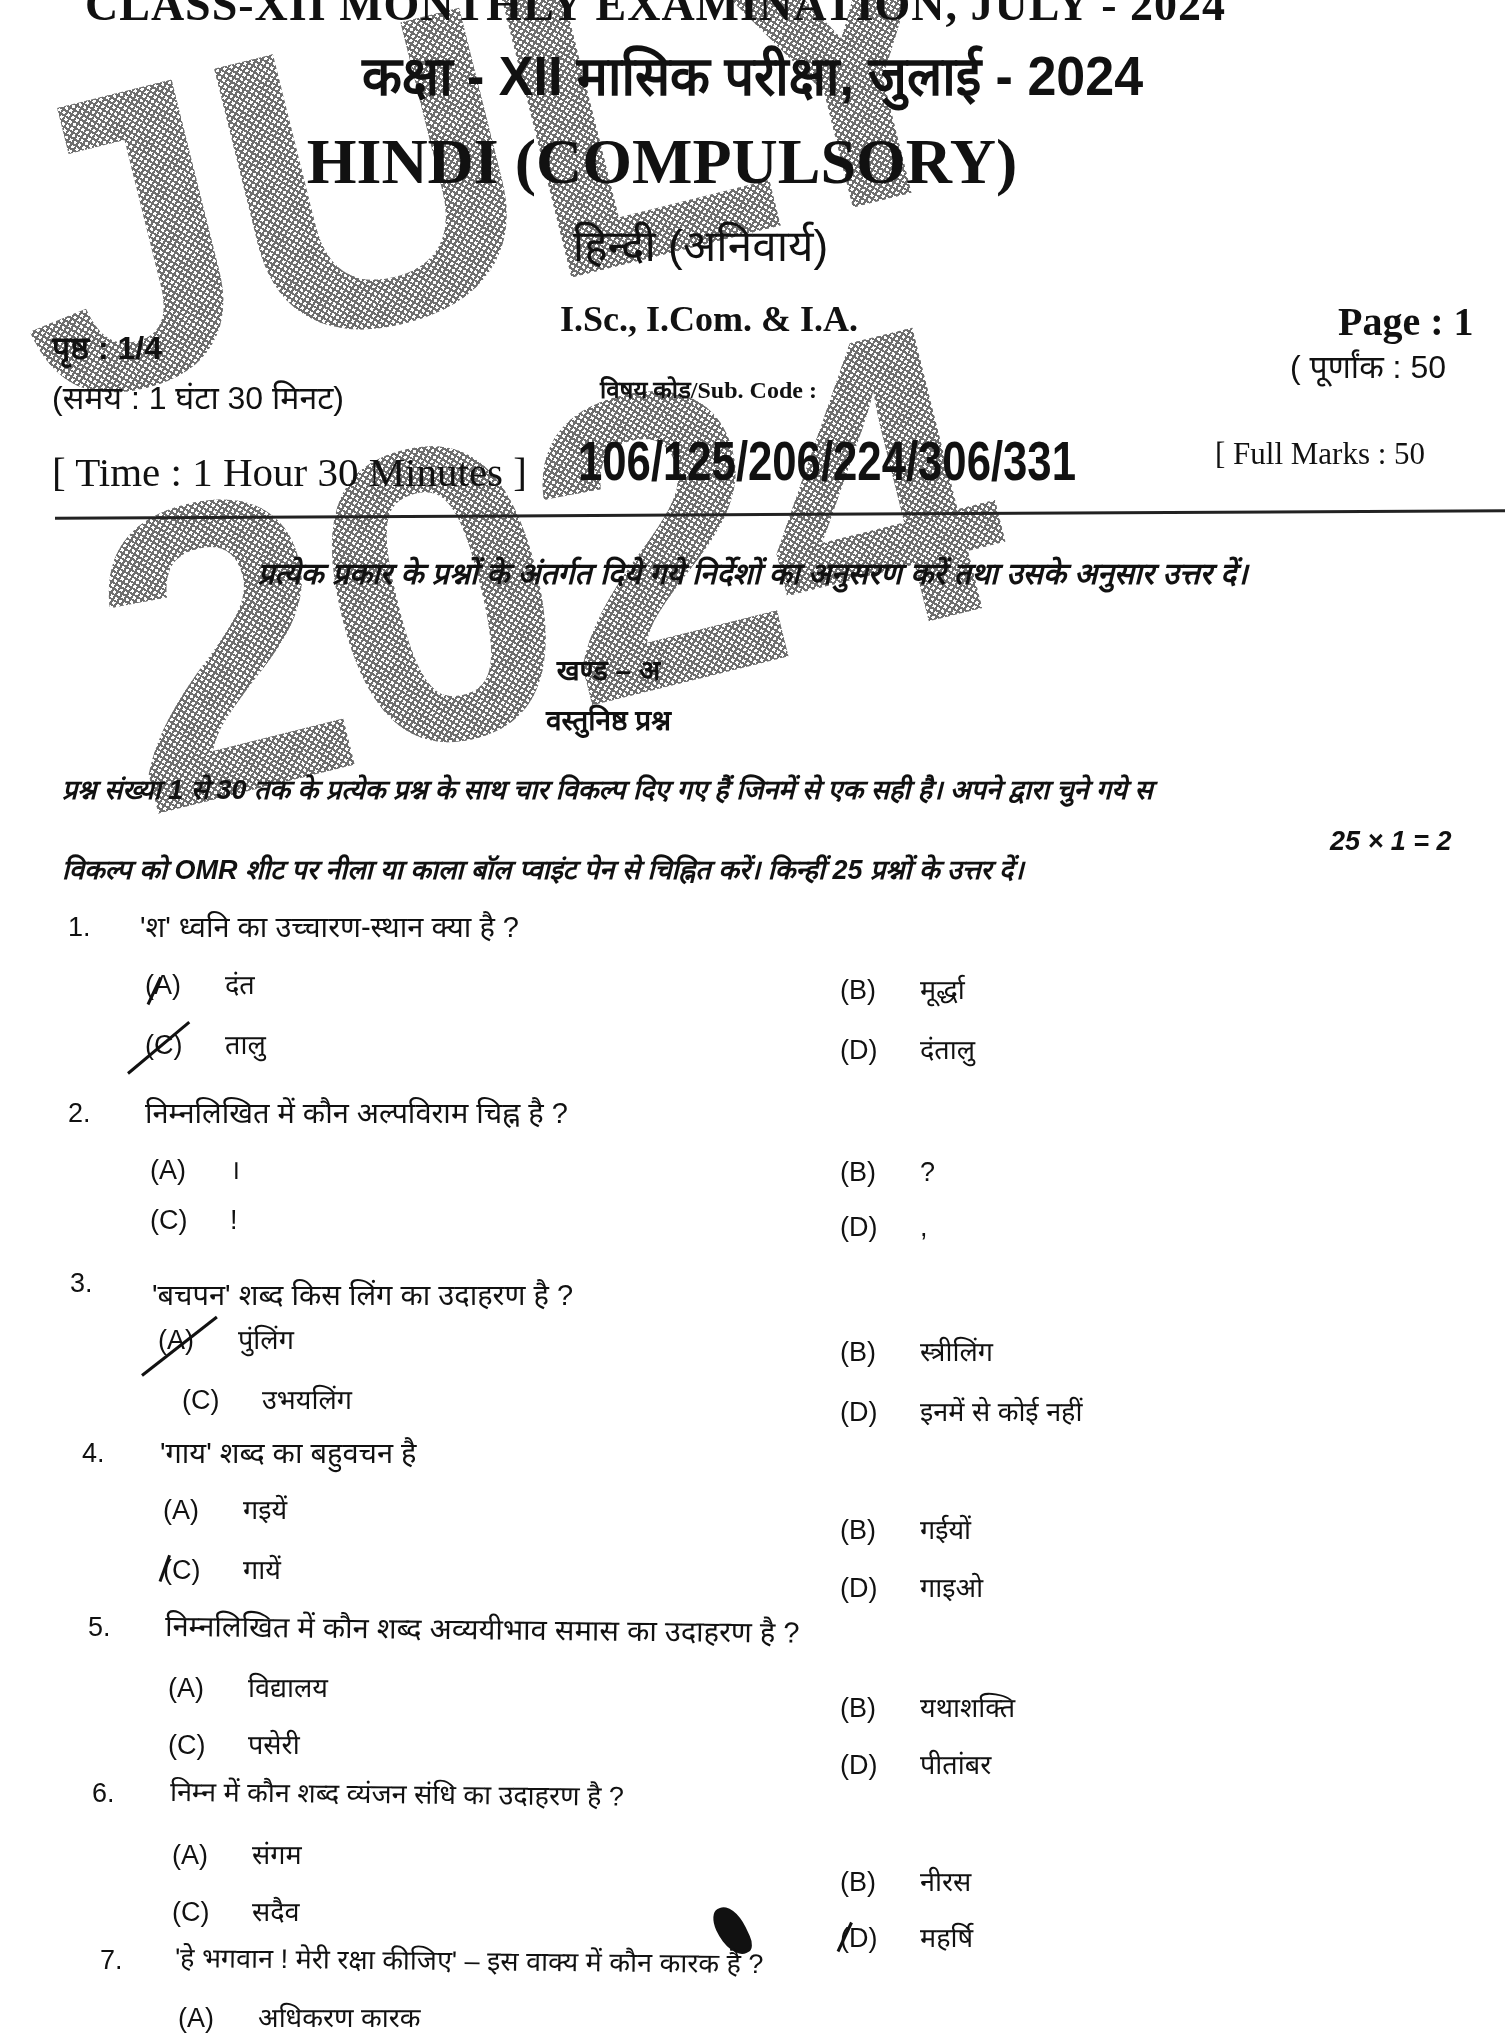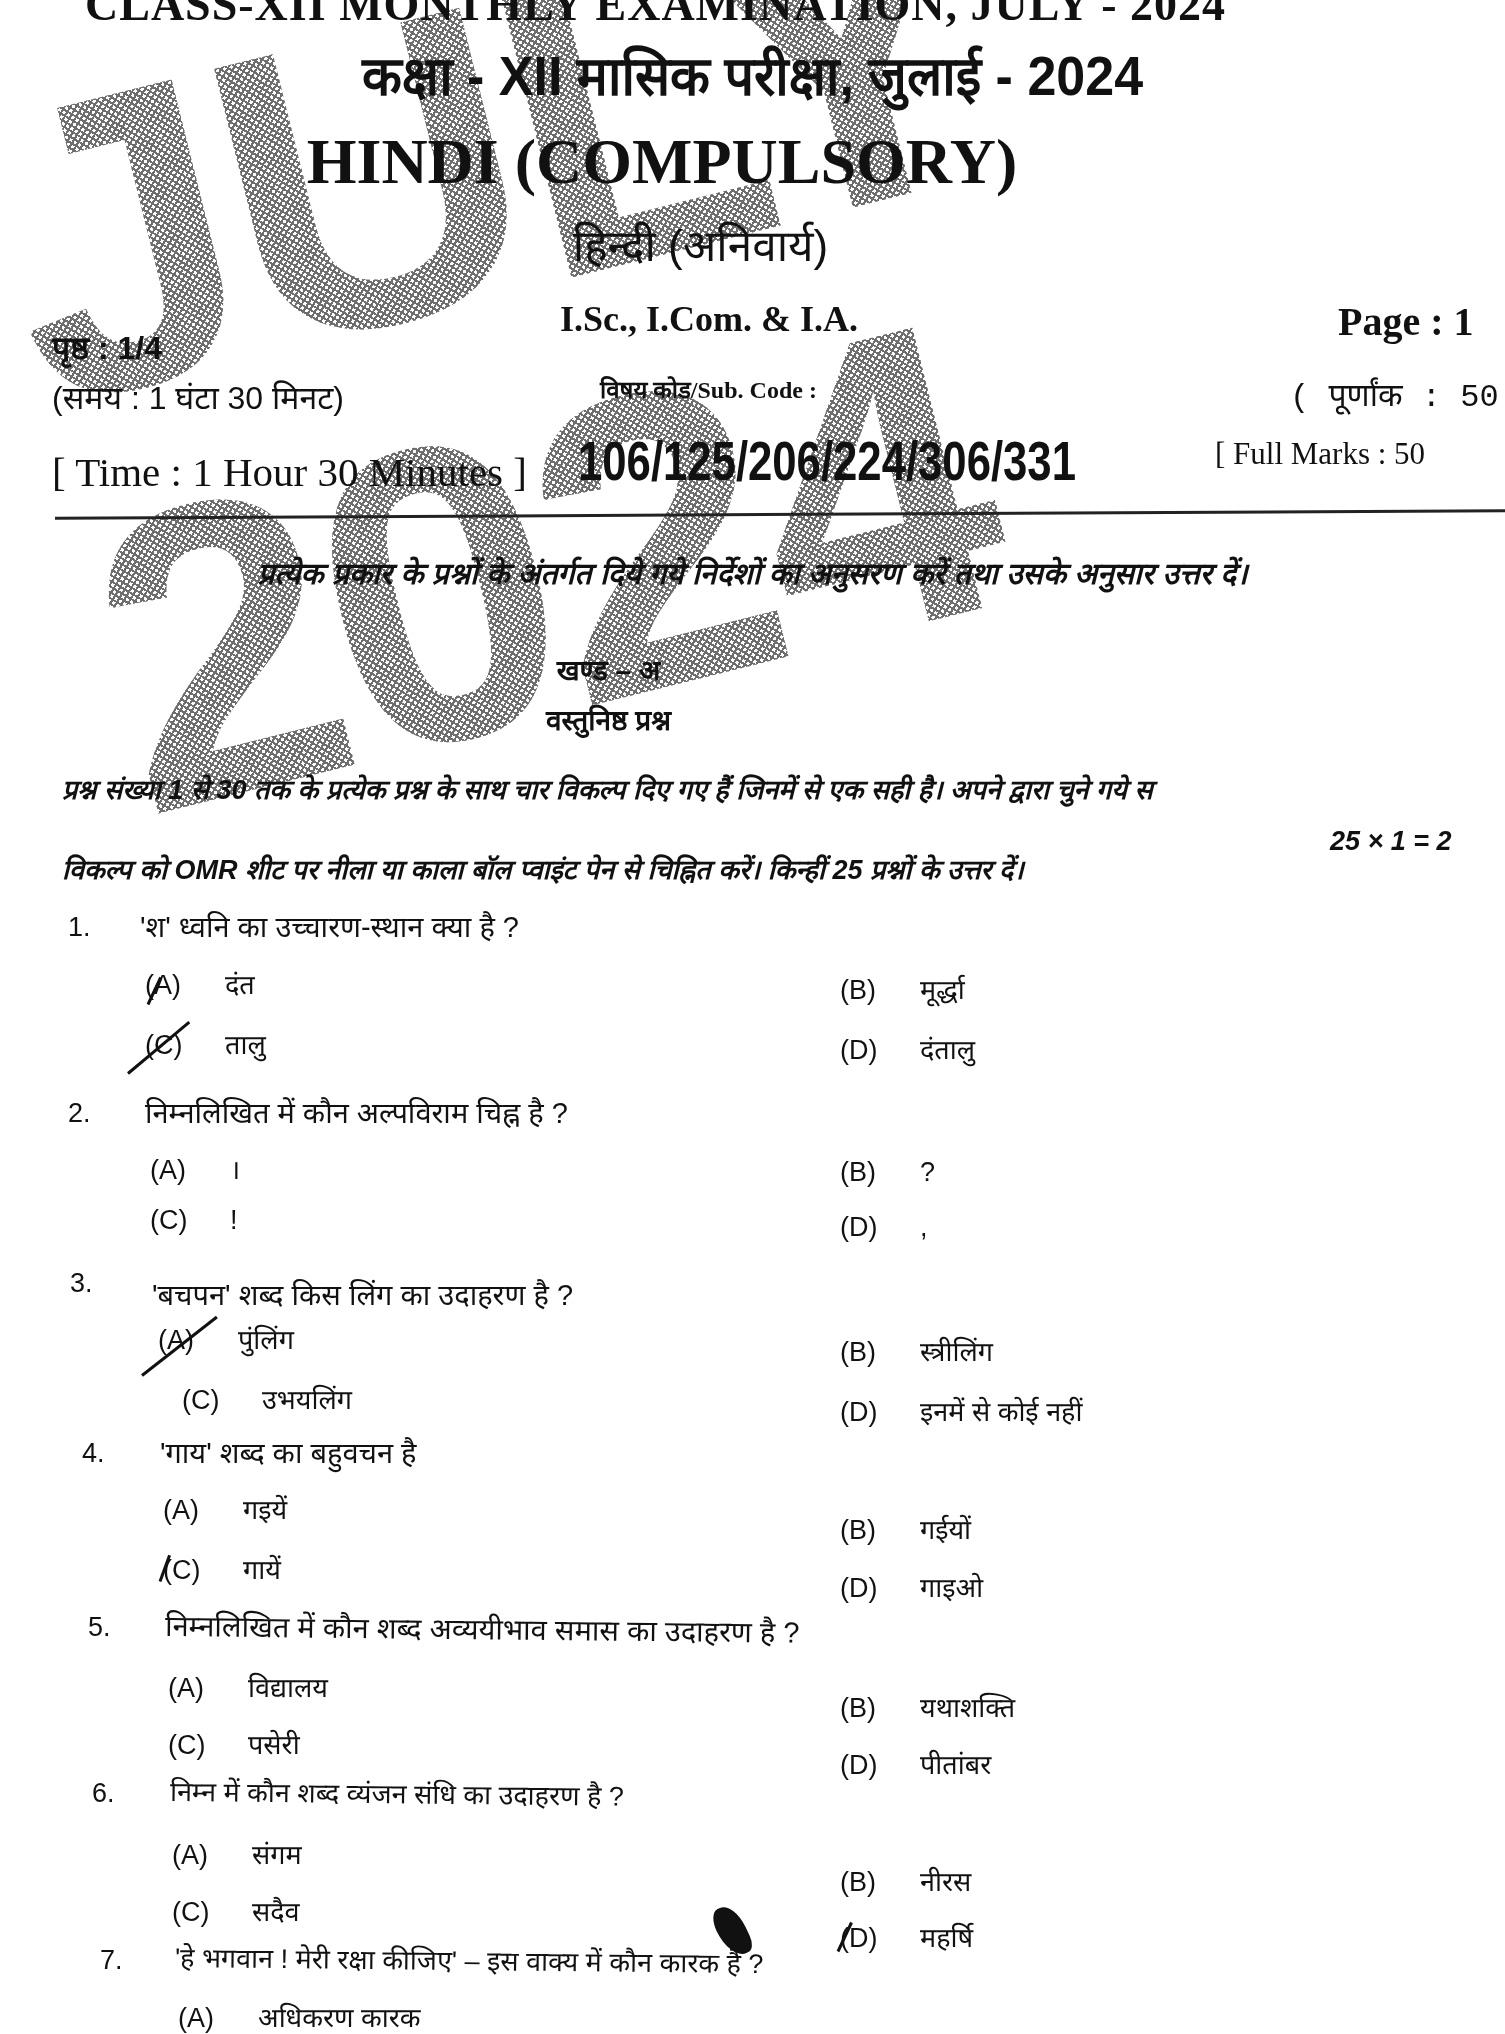--- a/index.html
+++ b/index.html
@@ -38,21 +38,21 @@
 <div class="abs h-class">कक्षा - XII मासिक परीक्षा, जुलाई - 2024</div>
 <div class="abs h-subj">HINDI (COMPULSORY)</div>
 <div class="abs h-subj-hi">हिन्दी (अनिवार्य)</div>
 
 <div class="abs meta bold" style="top:325px;left:52px;font-family:'Liberation Sans',sans-serif;">पृष्ठ : 1/4</div>
 <div class="abs meta bold" style="top:298px;left:560px;font-size:36px;">I.Sc., I.Com. &amp; I.A.</div>
 <div class="abs meta bold" style="top:298px;left:1338px;font-size:40px;">Page : 1</div>
 
 <div class="abs meta" style="top:375px;left:52px;font-family:'Liberation Sans',sans-serif;">(समय : 1 घंटा 30 मिनट)</div>
 <div class="abs meta bold" style="top:372px;left:600px;font-size:24px;">विषय कोड/Sub. Code :</div>
-<div class="abs meta" style="top:372px;left:1290px;font-family:Liberation Mono, monospace;">( पूर्णांक : 50</div>
+<div class="abs meta" style="top:344px;left:1290px;font-family:Liberation Sans, sans-serif;">( पूर्णांक : 50</div>
 
 <div class="abs meta" style="top:448px;left:52px;font-size:41px;">[ Time : 1 Hour 30 Minutes ]</div>
 <div class="abs bold" style="top:428px;left:578px;font-size:56px;font-family:'Liberation Sans',sans-serif;transform:scaleX(.78);transform-origin:left;">106/125/206/224/306/331</div>
 <div class="abs meta" style="top:436px;left:1215px;font-size:31px;">[ Full Marks : 50</div>
 
 <div class="rule"></div>
 
 <div class="abs instr">प्रत्येक प्रकार के प्रश्नों के अंतर्गत दिये गये निर्देशों का अनुसरण करें तथा उसके अनुसार उत्तर दें।</div>
 
 <div class="abs sec" style="top:650px;">खण्ड – अ</div>

